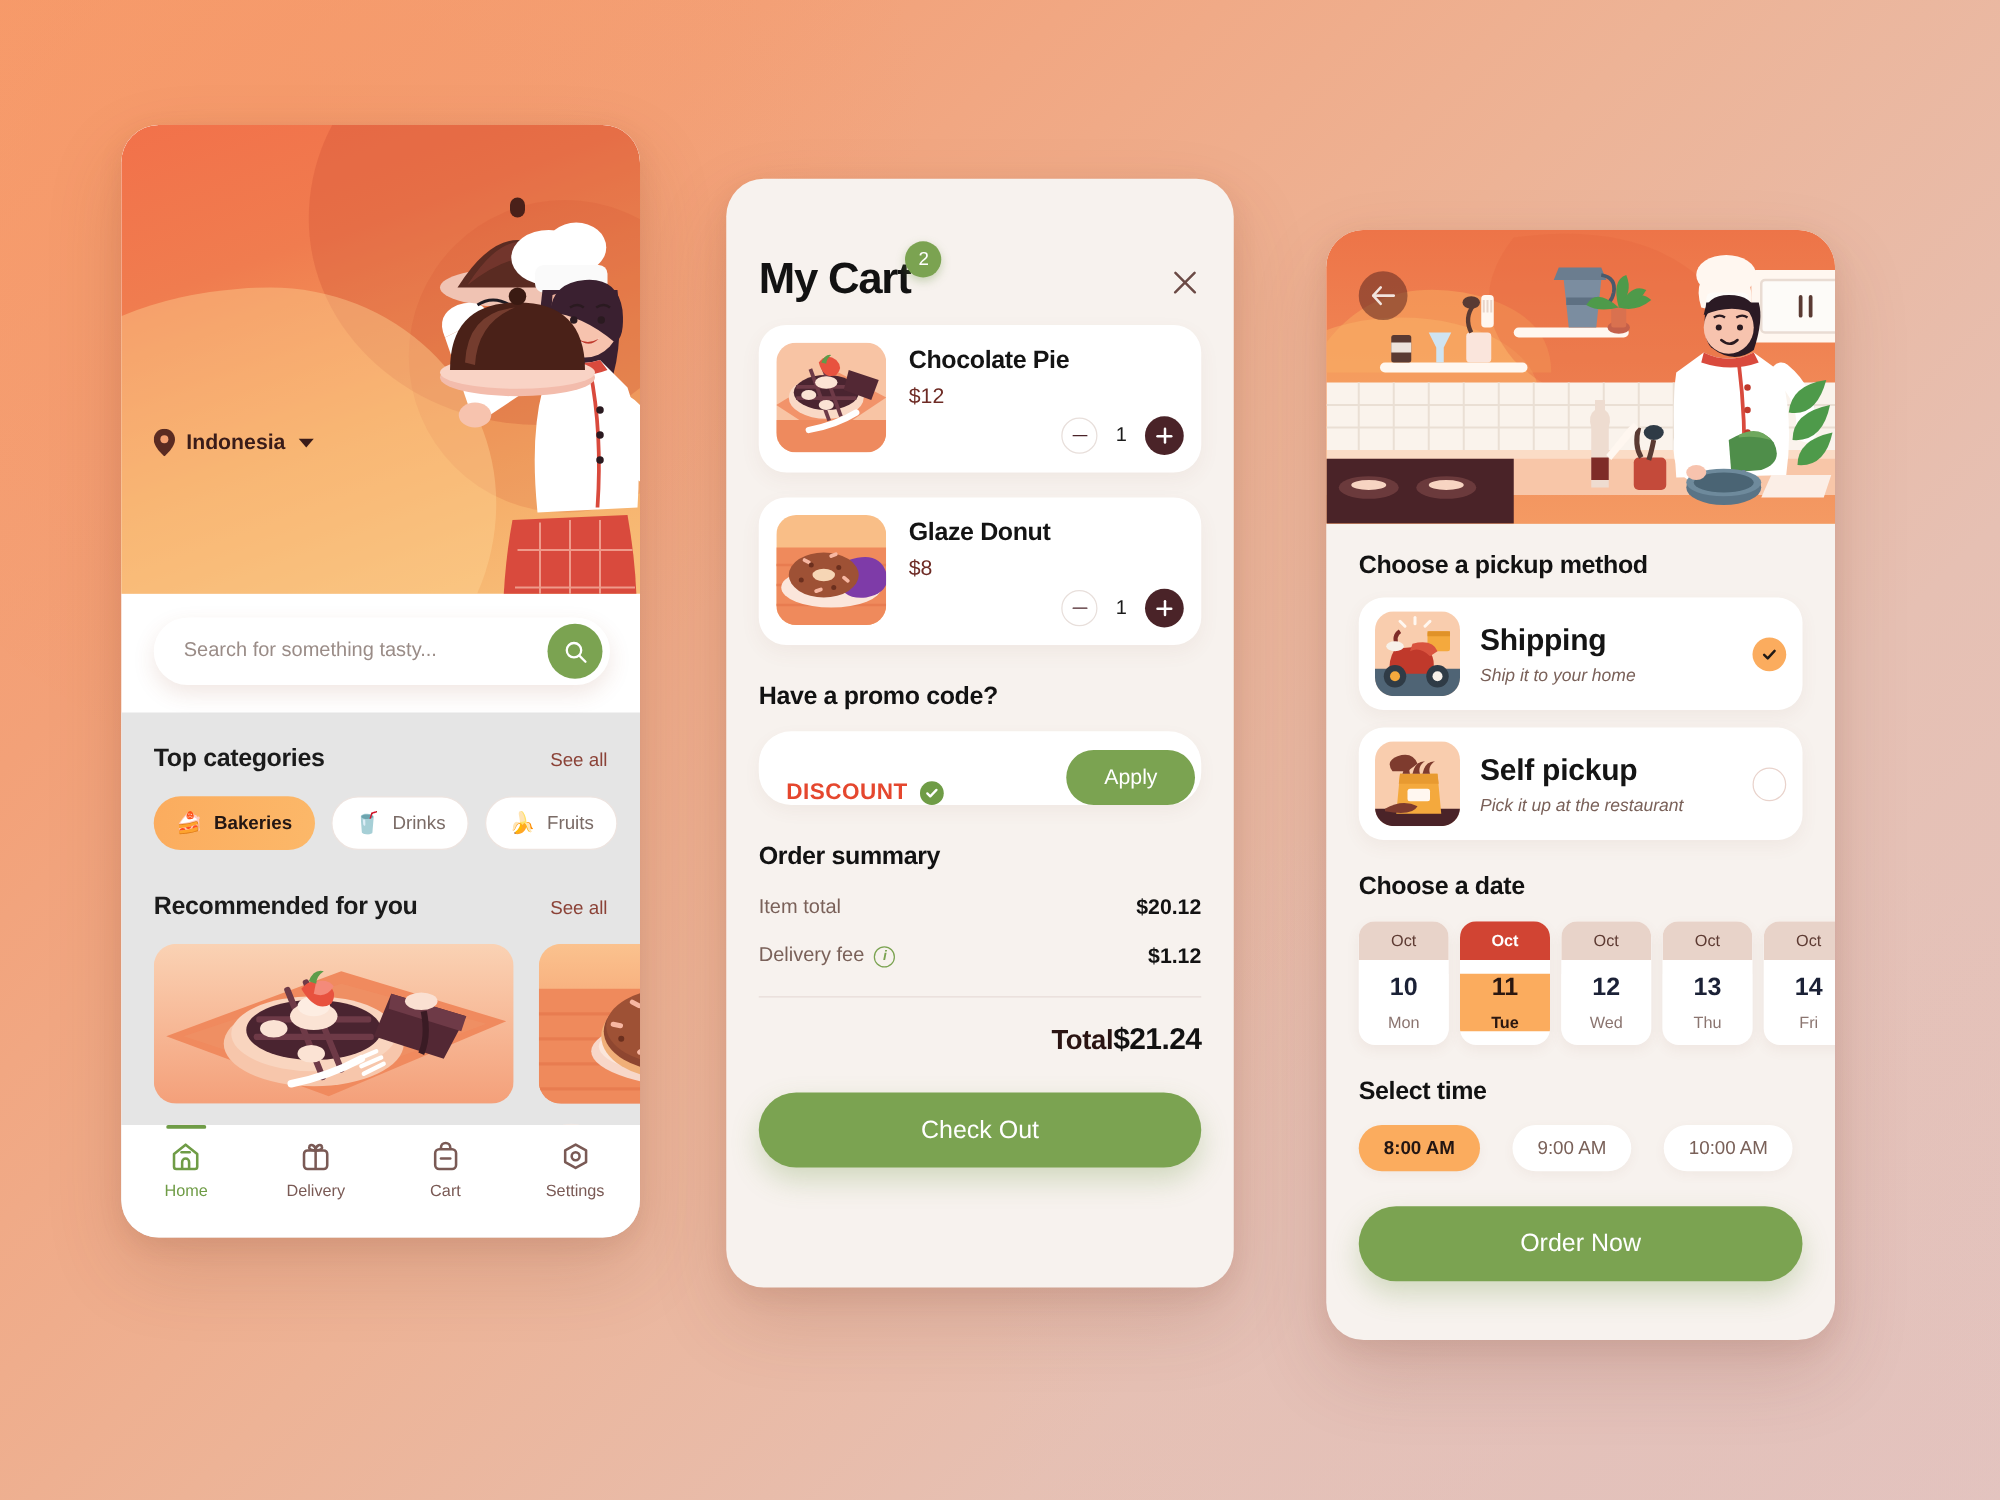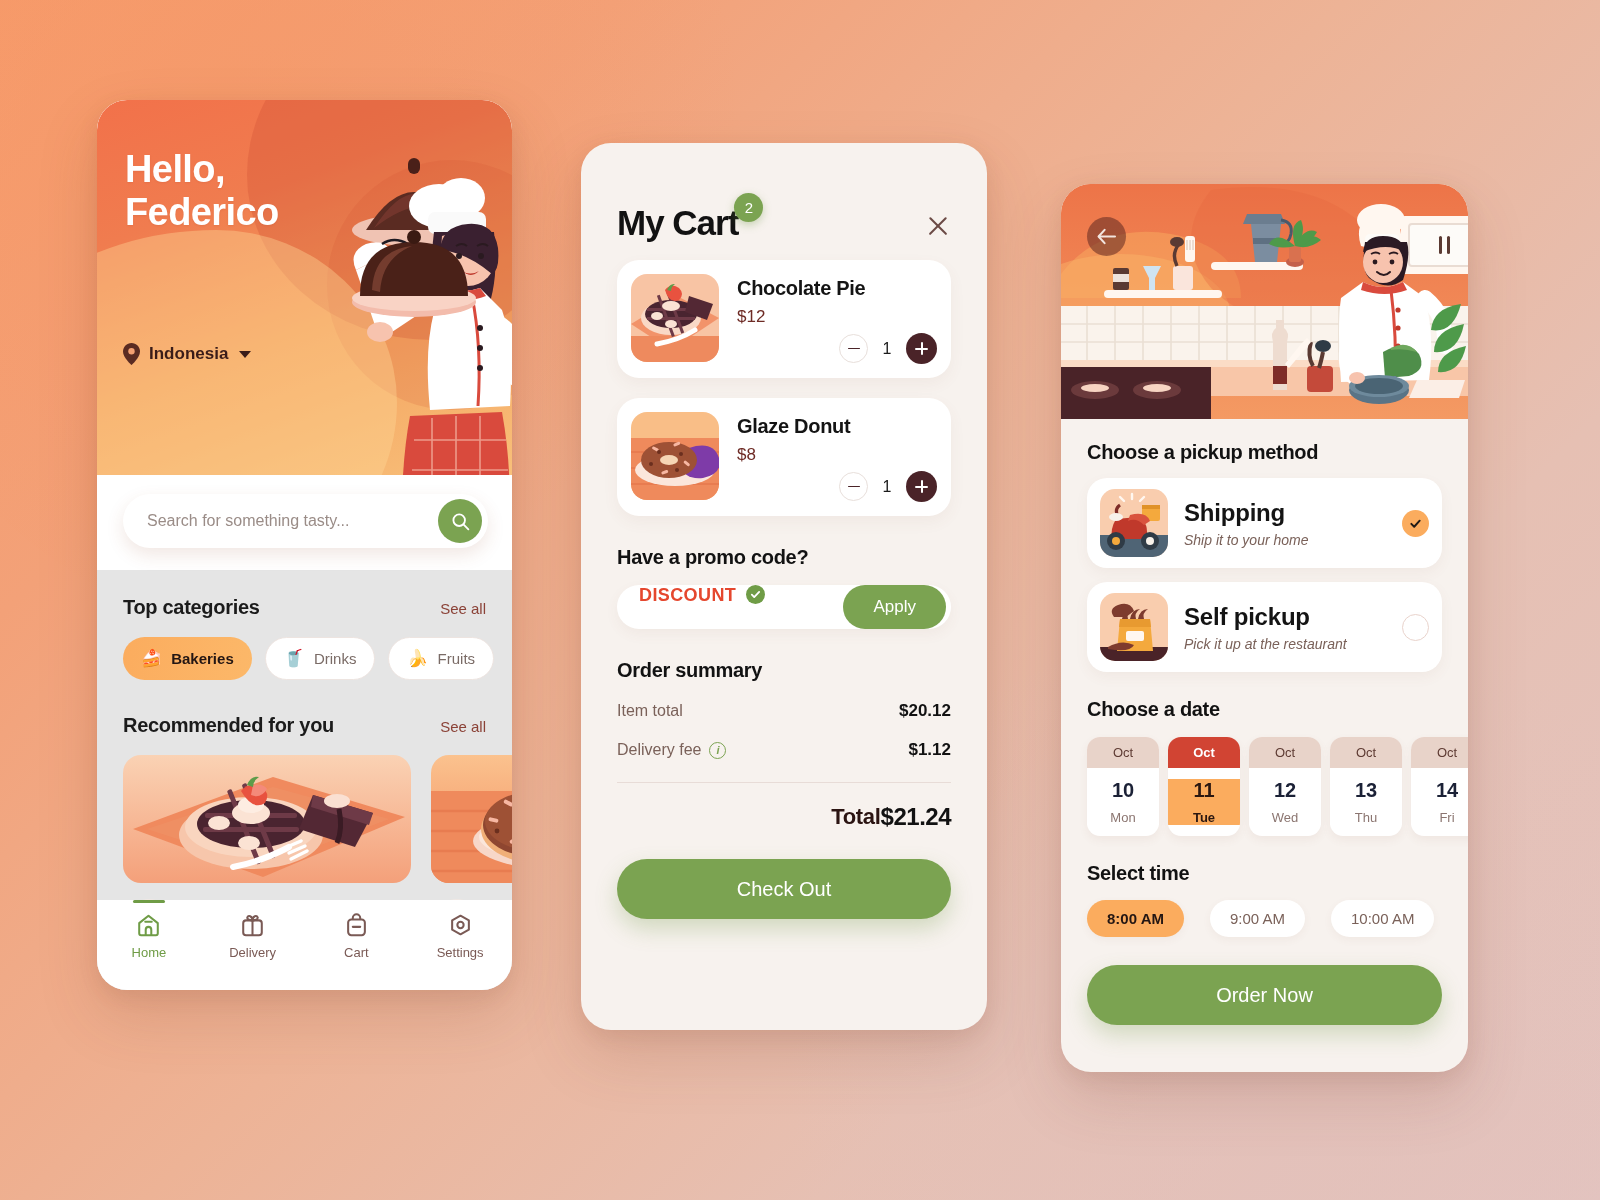--- a/index.html
+++ b/index.html
@@ -69,21 +69,21 @@
   .prate .st { color:#E5472E; font-size:15px; letter-spacing:1px;}
 
   .tabbar { position:absolute; left:0; right:0; bottom:0; height:90px; background:#fff;
             border-radius:0 0 30px 30px; display:flex; align-items:flex-start; padding-top:12px;}
   .tab { flex:1; display:flex; flex-direction:column; align-items:center; gap:7px; position:relative;}
   .tab .tl { font-size:13px; color:#7A5A55; }
   .tab.active .tl { color:#6F9C46; }
   .tab .bar { position:absolute; top:-12px; width:32px; height:3px; border-radius:2px; background:#6F9C46;}
 
   
-  .p2 { padding: 62px 36px 0; position:relative; height:100%; }
+  .p2 { padding: 62px 26px 0; position:relative; height:100%; }
   .cart-head { display:flex; align-items:flex-start; justify-content:space-between; }
   .cart-title-wrap { display:flex; align-items:flex-start; }
   .cart-title { font-size:35px; font-weight:700; color:#121212; letter-spacing:-1px; line-height:1;}
   .badge { width:29px;height:29px;border-radius:50%;background:#7BA351;color:#fff;font-size:15px;
            display:flex;align-items:center;justify-content:center; margin-left:-4px; margin-top:-12px;
            box-shadow:0 3px 8px rgba(110,150,70,.35);}
   .xbtn { width:26px;height:26px;position:relative; margin-top:8px;}
   .xbtn::before,.xbtn::after{content:"";position:absolute;left:1px;top:12px;width:24px;height:2.3px;background:#6B4A45;border-radius:2px;}
   .xbtn::before{transform:rotate(45deg);} .xbtn::after{transform:rotate(-45deg);}
 
@@ -97,22 +97,22 @@
   .qminus { width:29px;height:29px;border-radius:50%;background:#fff;border:1.3px solid #E8DFDB;
             display:flex;align-items:center;justify-content:center;}
   .qminus i { width:12px;height:1.8px;background:#4A2328;display:block;border-radius:1px;}
   .qnum { font-size:16px; color:#1B1B1B; min-width:12px; text-align:center;}
   .qplus { width:31px;height:31px;border-radius:50%;background:#4A2328;position:relative;}
   .qplus::before,.qplus::after{content:"";position:absolute;background:#fff;border-radius:1px;}
   .qplus::before{left:9px;top:14.5px;width:13px;height:2px;}
   .qplus::after{left:14.5px;top:9px;width:2px;height:13px;}
 
   .p2-sub { font-size:20px; font-weight:700; color:#121212; margin-top:30px; letter-spacing:-.3px;}
-  .promo { background:#fff; border-radius:26px; height:44px; margin-top:16px; display:flex;
-           align-items:flex-start; padding-left:22px; padding-right:5px; box-shadow:0 5px 14px rgba(140,90,70,.06);}
+  .promo { background:#fff; border-radius:26px; height:59px; margin-top:16px; display:flex;
+           align-items:flex-end; padding-left:22px; padding-right:5px; box-shadow:0 5px 14px rgba(140,90,70,.06);}
   .promo-code { font-size:18px; font-weight:700; color:#E5472E; letter-spacing:.4px;}
   .pcheck { width:19px;height:19px;border-radius:50%;background:#6F9C46; margin-left:10px;
             display:flex;align-items:center;justify-content:center;}
   .apply { margin-left:auto; height:44px; padding:0 30px; border-radius:22px; background:#7BA351;
            color:#fff; font-size:17px; display:flex; align-items:center; }
 
   .sumrow { display:flex; align-items:center; justify-content:space-between; margin-top:19px; }
   .sumlab { font-size:16px; color:#7A6159; display:flex; align-items:center; gap:8px;}
   .iinfo { width:17px;height:17px;border-radius:50%;border:1.4px solid #7BA351;color:#7BA351;
            font-size:11px;display:flex;align-items:center;justify-content:center;font-style:italic;font-weight:700;}
@@ -209,24 +209,20 @@
           <path d="M184 276 V426"></path>
       </g>
       <ellipse cx="84" cy="192" rx="13" ry="10" fill="#F7C3AE"></ellipse>
       <ellipse cx="118" cy="162" rx="62" ry="15" fill="#F3BCAC"></ellipse>
       <ellipse cx="118" cy="158" rx="62" ry="13" fill="#F9D3C5"></ellipse>
       <path d="M64 156 q0-54 54-54 q54 0 54 54 Z" fill="#4A2118"></path>
       <path d="M76 150 q2-40 40-44 q-30 12-32 46Z" fill="#7E4334" opacity=".8"></path>
       <rect x="111" y="90" width="14" height="14" rx="7" fill="#3A1A12"></rect>
     </svg>
 
-    <div class="greet">
-      <div>Hello,</div>
-      <div>Federico</div>
-    </div>
 
     <div class="loc-row">
       <svg width="17" height="22" viewBox="0 0 17 22">
         <path d="M8.5 0C13.2 0 17 3.8 17 8.5C17 14.8 8.5 22 8.5 22S0 14.8 0 8.5C0 3.8 3.8 0 8.5 0Z" fill="#5A2B22"></path>
         <circle cx="8.5" cy="8.3" r="3.2" fill="#F4A072"></circle>
       </svg>
       <span class="loc-name">Indonesia</span>
       <span class="caret"></span>
     </div>
   </div>

